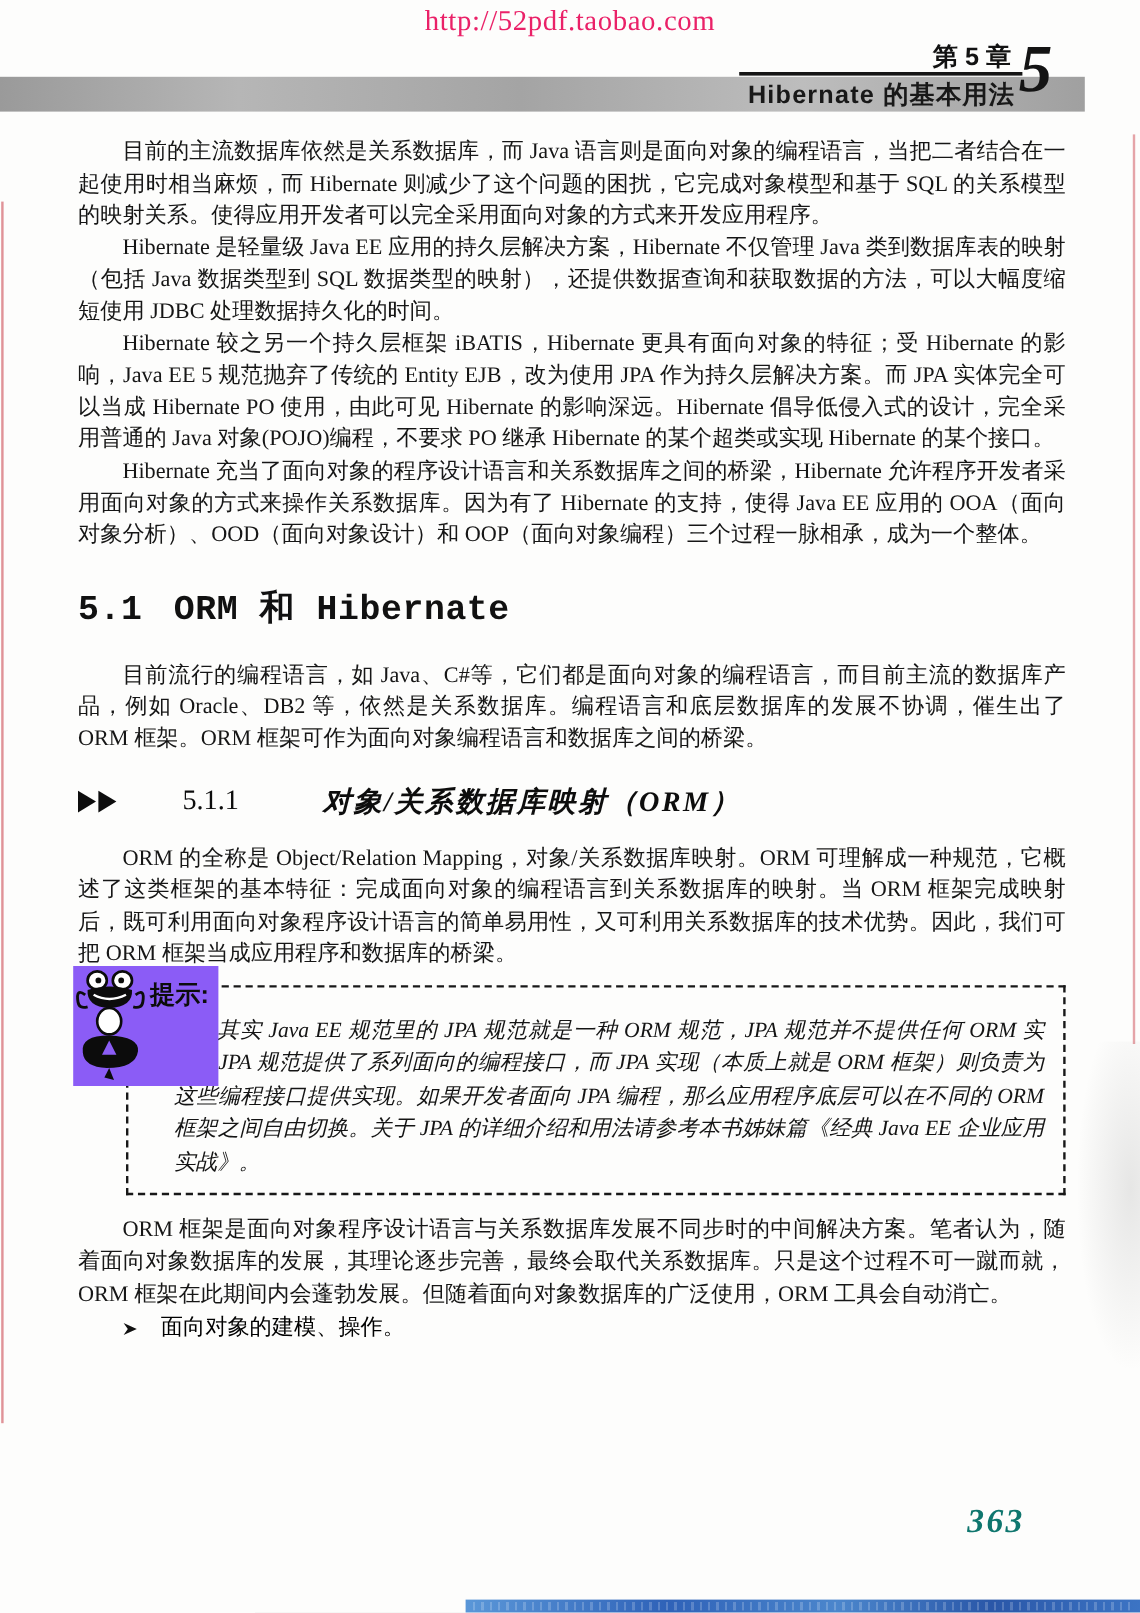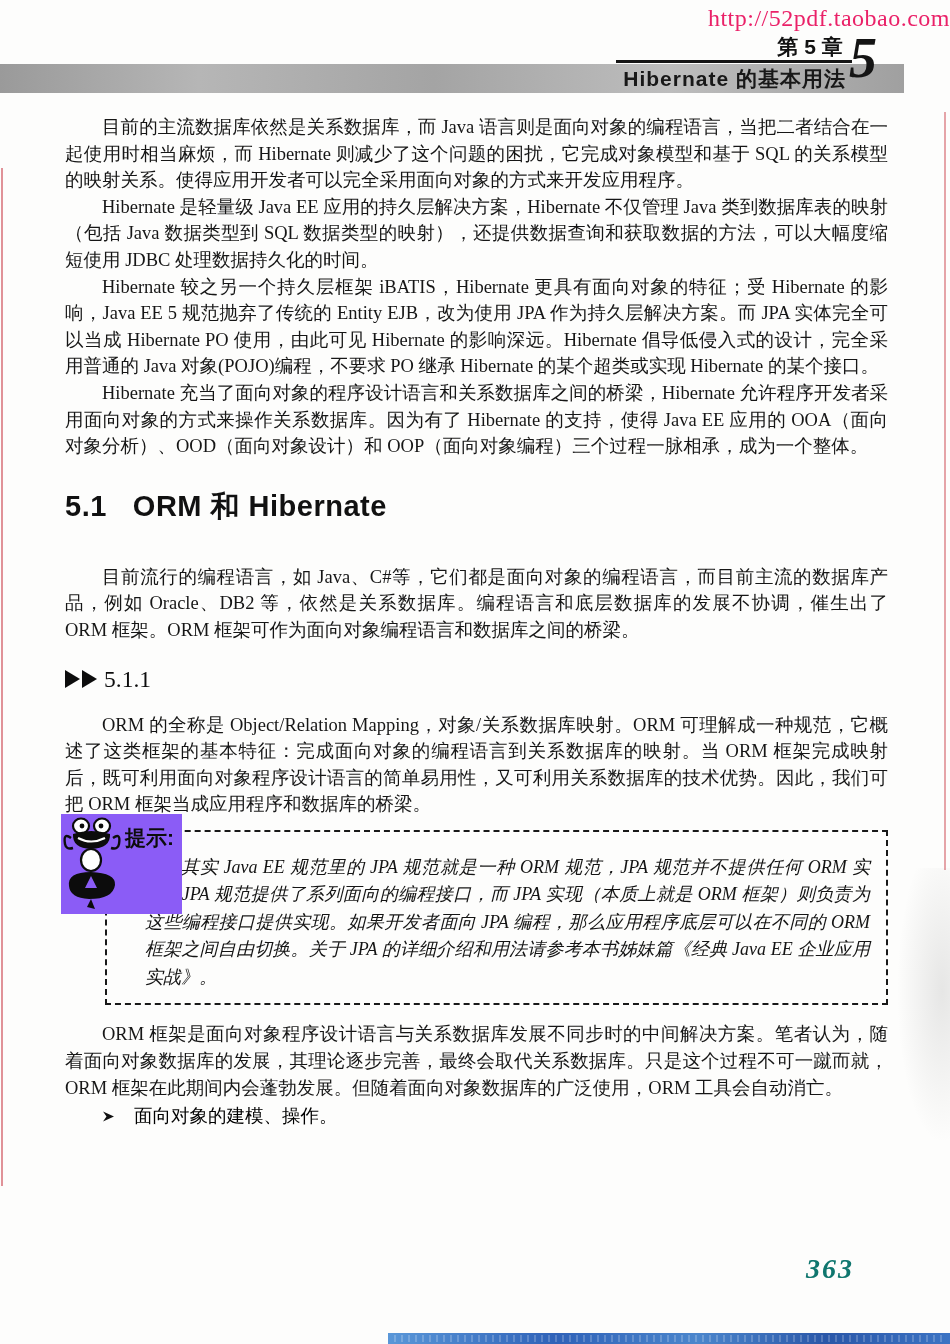--- a/index.html
+++ b/index.html
@@ -3,21 +3,21 @@
 <meta charset="utf-8">
 <style>
   html,body{margin:0;padding:0;background:#e9e9e9;}
   .page{
     position:relative;width:950px;height:1344px;margin:0 auto;
     background:#fdfdfc;overflow:hidden;
     font-family:"Liberation Serif","DejaVu Serif",serif;color:#1c1c1c;
   }
   
   .wm-url{
-    position:absolute;top:5px;left:0;right:0;text-align:right;
+    position:absolute;top:5px;left:0;right:0;text-align:center;
     font-size:24px;color:#ea2168;letter-spacing:.5px;
   }
   
   .chapter-label{
     position:absolute;top:33px;left:762px;width:96px;text-align:center;
     font-family:"Liberation Sans","DejaVu Sans",sans-serif;
     font-weight:bold;font-size:21px;color:#121212;
   }
   .chapter-underline{position:absolute;top:60px;left:616px;width:236px;height:3px;background:#151515;}
   .chapter-bignum{
@@ -33,28 +33,28 @@
     font-family:"Liberation Sans","DejaVu Sans",sans-serif;
     font-weight:bold;font-size:21px;color:#181818;letter-spacing:1px;
   }
   
   .body-col{position:absolute;top:114px;left:65px;width:823px;}
   .body-col p{
     margin:0;font-size:18.5px;line-height:26.6px;text-align:justify;
     text-indent:2em;color:#161616;
   }
   h1.sec{
-    margin:27px 0 37px 0;
-    font-family:Liberation Sans, sans-serif;
+    margin:27px 0 23px 0;
+    font-family:Liberation Mono, monospace;
     font-weight:600;font-size:29px;color:#111;letter-spacing:.5px;
   }
   h1.sec .sec-num{margin-right:26px;}
   h2.subsec{
     margin:22px 0 19px 0;display:flex;align-items:center;
-    font-size:23.5px;color:#0d0d0d;font-weight:bold;
+    font-size:23.5px;color:#0d0d0d;font-weight:bold;gap:48px;
   }
   .dbl-arrow{display:inline-flex;margin-right:5px;}
   .tri{width:0;height:0;border-left:15px solid #0d0d0d;border-top:9px solid transparent;border-bottom:9px solid transparent;margin-right:2px;}
   .subsec-num{font-family:"Liberation Serif",serif;font-weight:normal;margin-right:22px;}
   .subsec-title{font-style:italic;letter-spacing:2px;}
   
   .tip-wrap{position:relative;margin:12px 0 16px 40px;}
   .tip-box{
     border:2.5px dashed #181818;
     padding:22px 16px 12px 38px;
@@ -123,20 +123,21 @@
     </h1>
 
     <p>目前流行的编程语言，如 Java、C#等，它们都是面向对象的编程语言，而目前主流的数据库产品，例如 Oracle、DB2 等，依然是关系数据库。编程语言和底层数据库的发展不协调，催生出了 ORM 框架。ORM 框架可作为面向对象编程语言和数据库之间的桥梁。</p>
 
     <h2 class="subsec">
       <span class="dbl-arrow">
           <i class="tri"></i>
           <i class="tri"></i>
         </span>
       <span class="subsec-num">5.1.1</span>
+      <span class="subsec-title">对象/关系数据库映射（ORM）</span>
     </h2>
 
     <p>ORM 的全称是 Object/Relation Mapping，对象/关系数据库映射。ORM 可理解成一种规范，它概述了这类框架的基本特征：完成面向对象的编程语言到关系数据库的映射。当 ORM 框架完成映射后，既可利用面向对象程序设计语言的简单易用性，又可利用关系数据库的技术优势。因此，我们可把 ORM 框架当成应用程序和数据库的桥梁。</p>
 
     <div class="tip-wrap">
       <div class="tip-badge">
         <svg width="62" height="96" viewBox="0 0 62 96">
           <ellipse cx="20" cy="12" rx="8" ry="7.5" fill="#fff" stroke="#0c0c0c" stroke-width="2.2"></ellipse>
           <ellipse cx="41" cy="12" rx="8" ry="7.5" fill="#fff" stroke="#0c0c0c" stroke-width="2.2"></ellipse>
           <circle cx="21" cy="12" r="2.4" fill="#0c0c0c"></circle>

